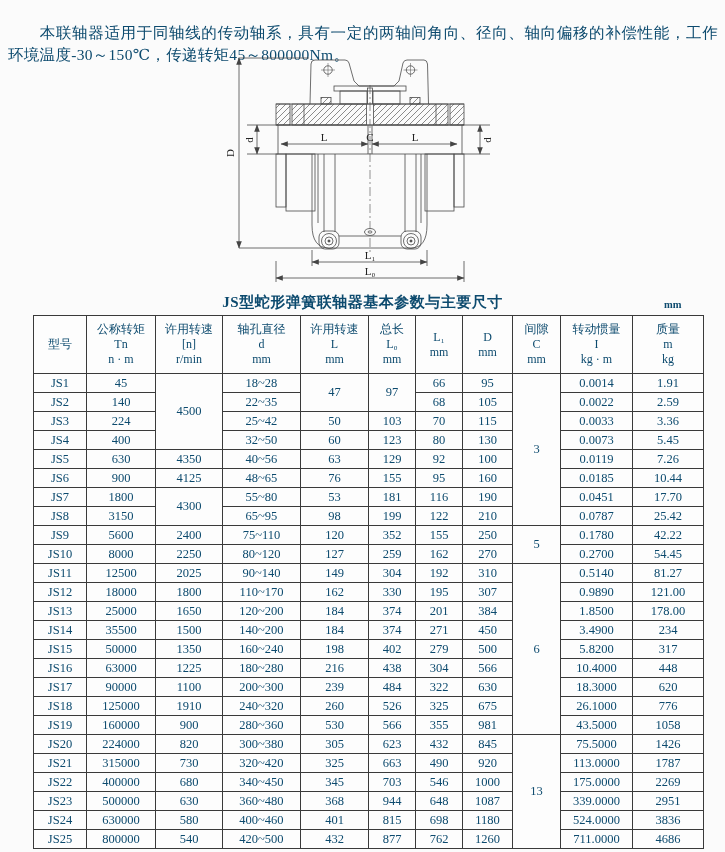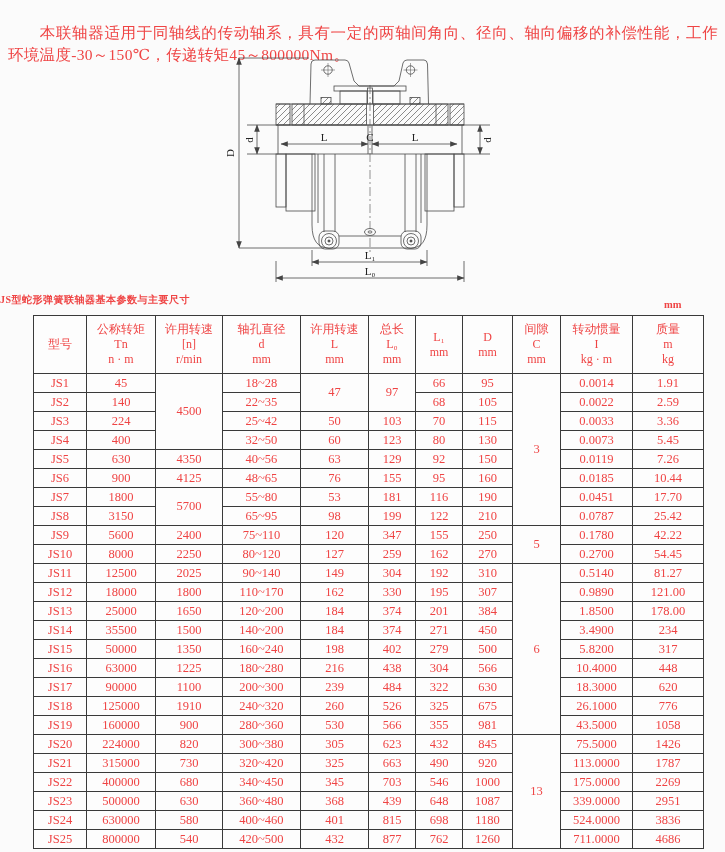--- a/index.html
+++ b/index.html
@@ -1,23 +1,23 @@
 <!DOCTYPE html>
 <html><head>
 <meta charset="utf-8">
 <style>
   html,body{margin:0;padding:0;background:#e9e9e9;}
   .page{position:relative;width:725px;height:852px;margin:0 auto;background:#fbfbfb;
-        font-family:"Liberation Serif","DejaVu Serif",serif;color:#ef4444;overflow:hidden;}
+        font-family:"Liberation Serif","DejaVu Serif",serif;color:#0c4a6e;overflow:hidden;}
   .intro{position:absolute;left:8px;top:6px;width:710px;font-size:15.5px;line-height:22.5px;
          text-align:justify;text-indent:2.05em;letter-spacing:.3px;}
   .drawing{position:absolute;left:197px;top:55px;}
   .drawing text{font-family:"Liberation Serif","DejaVu Serif",serif;font-size:11px;fill:#222;}
-  .titlebar{position:absolute;left:0;top:293px;width:100%;
-            font-weight:bold;font-size:10px;letter-spacing:.5px;}
+  .titlebar{position:absolute;left:0;top:293px;width:100%;text-align:center;
+            font-weight:bold;font-size:15px;letter-spacing:.5px;}
   .unit{position:absolute;left:664px;top:299px;font-size:10.5px;font-weight:bold;}
   table.spec{position:absolute;left:33px;top:315px;border-collapse:collapse;table-layout:fixed;
              background:#fdfdfd;}
   .spec th,.spec td{border:1px solid #3a3a3a;text-align:center;vertical-align:middle;
              font-weight:normal;padding:0;overflow:hidden;white-space:nowrap;}
   .spec thead th{height:57px;font-size:12px;line-height:15px;}
   .spec tbody td{height:18px;font-size:12.5px;}
 </style>
 </head>
 <body>
@@ -269,40 +269,40 @@
           <td>5.45</td>
         </tr>
         <tr>
           <td>JS5</td>
           <td>630</td>
           <td>4350</td>
           <td>40~56</td>
           <td>63</td>
           <td>129</td>
           <td>92</td>
-          <td>150</td>
+          <td>100</td>
           <td>0.0119</td>
           <td>7.26</td>
         </tr>
         <tr>
           <td>JS6</td>
           <td>900</td>
           <td>4125</td>
           <td>48~65</td>
           <td>76</td>
           <td>155</td>
           <td>95</td>
           <td>160</td>
           <td>0.0185</td>
           <td>10.44</td>
         </tr>
         <tr>
           <td>JS7</td>
           <td>1800</td>
-          <td rowspan="2">5700</td>
+          <td rowspan="2">4300</td>
           <td>55~80</td>
           <td>53</td>
           <td>181</td>
           <td>116</td>
           <td>190</td>
           <td>0.0451</td>
           <td>17.70</td>
         </tr>
         <tr>
           <td>JS8</td>
@@ -314,21 +314,21 @@
           <td>210</td>
           <td>0.0787</td>
           <td>25.42</td>
         </tr>
         <tr>
           <td>JS9</td>
           <td>5600</td>
           <td>2400</td>
           <td>75~110</td>
           <td>120</td>
-          <td>347</td>
+          <td>352</td>
           <td>155</td>
           <td>250</td>
           <td rowspan="2">5</td>
           <td>0.1780</td>
           <td>42.22</td>
         </tr>
         <tr>
           <td>JS10</td>
           <td>8000</td>
           <td>2250</td>
@@ -485,21 +485,21 @@
           <td>1000</td>
           <td>175.0000</td>
           <td>2269</td>
         </tr>
         <tr>
           <td>JS23</td>
           <td>500000</td>
           <td>630</td>
           <td>360~480</td>
           <td>368</td>
-          <td>439</td>
+          <td>944</td>
           <td>648</td>
           <td>1087</td>
           <td>339.0000</td>
           <td>2951</td>
         </tr>
         <tr>
           <td>JS24</td>
           <td>630000</td>
           <td>580</td>
           <td>400~460</td>

